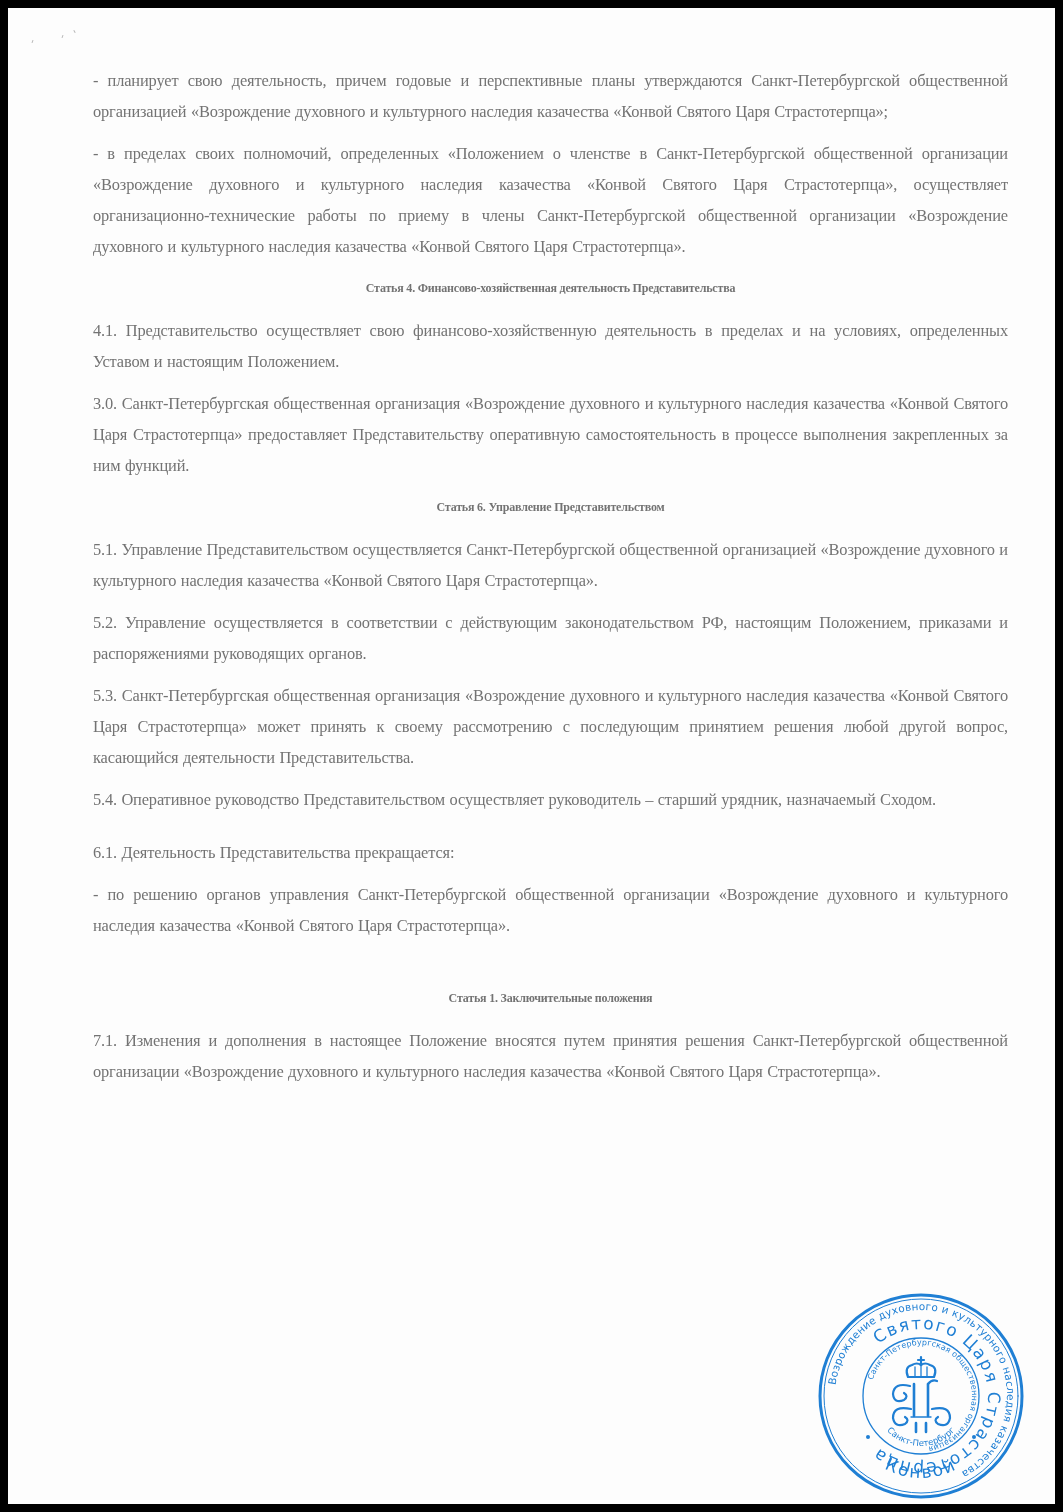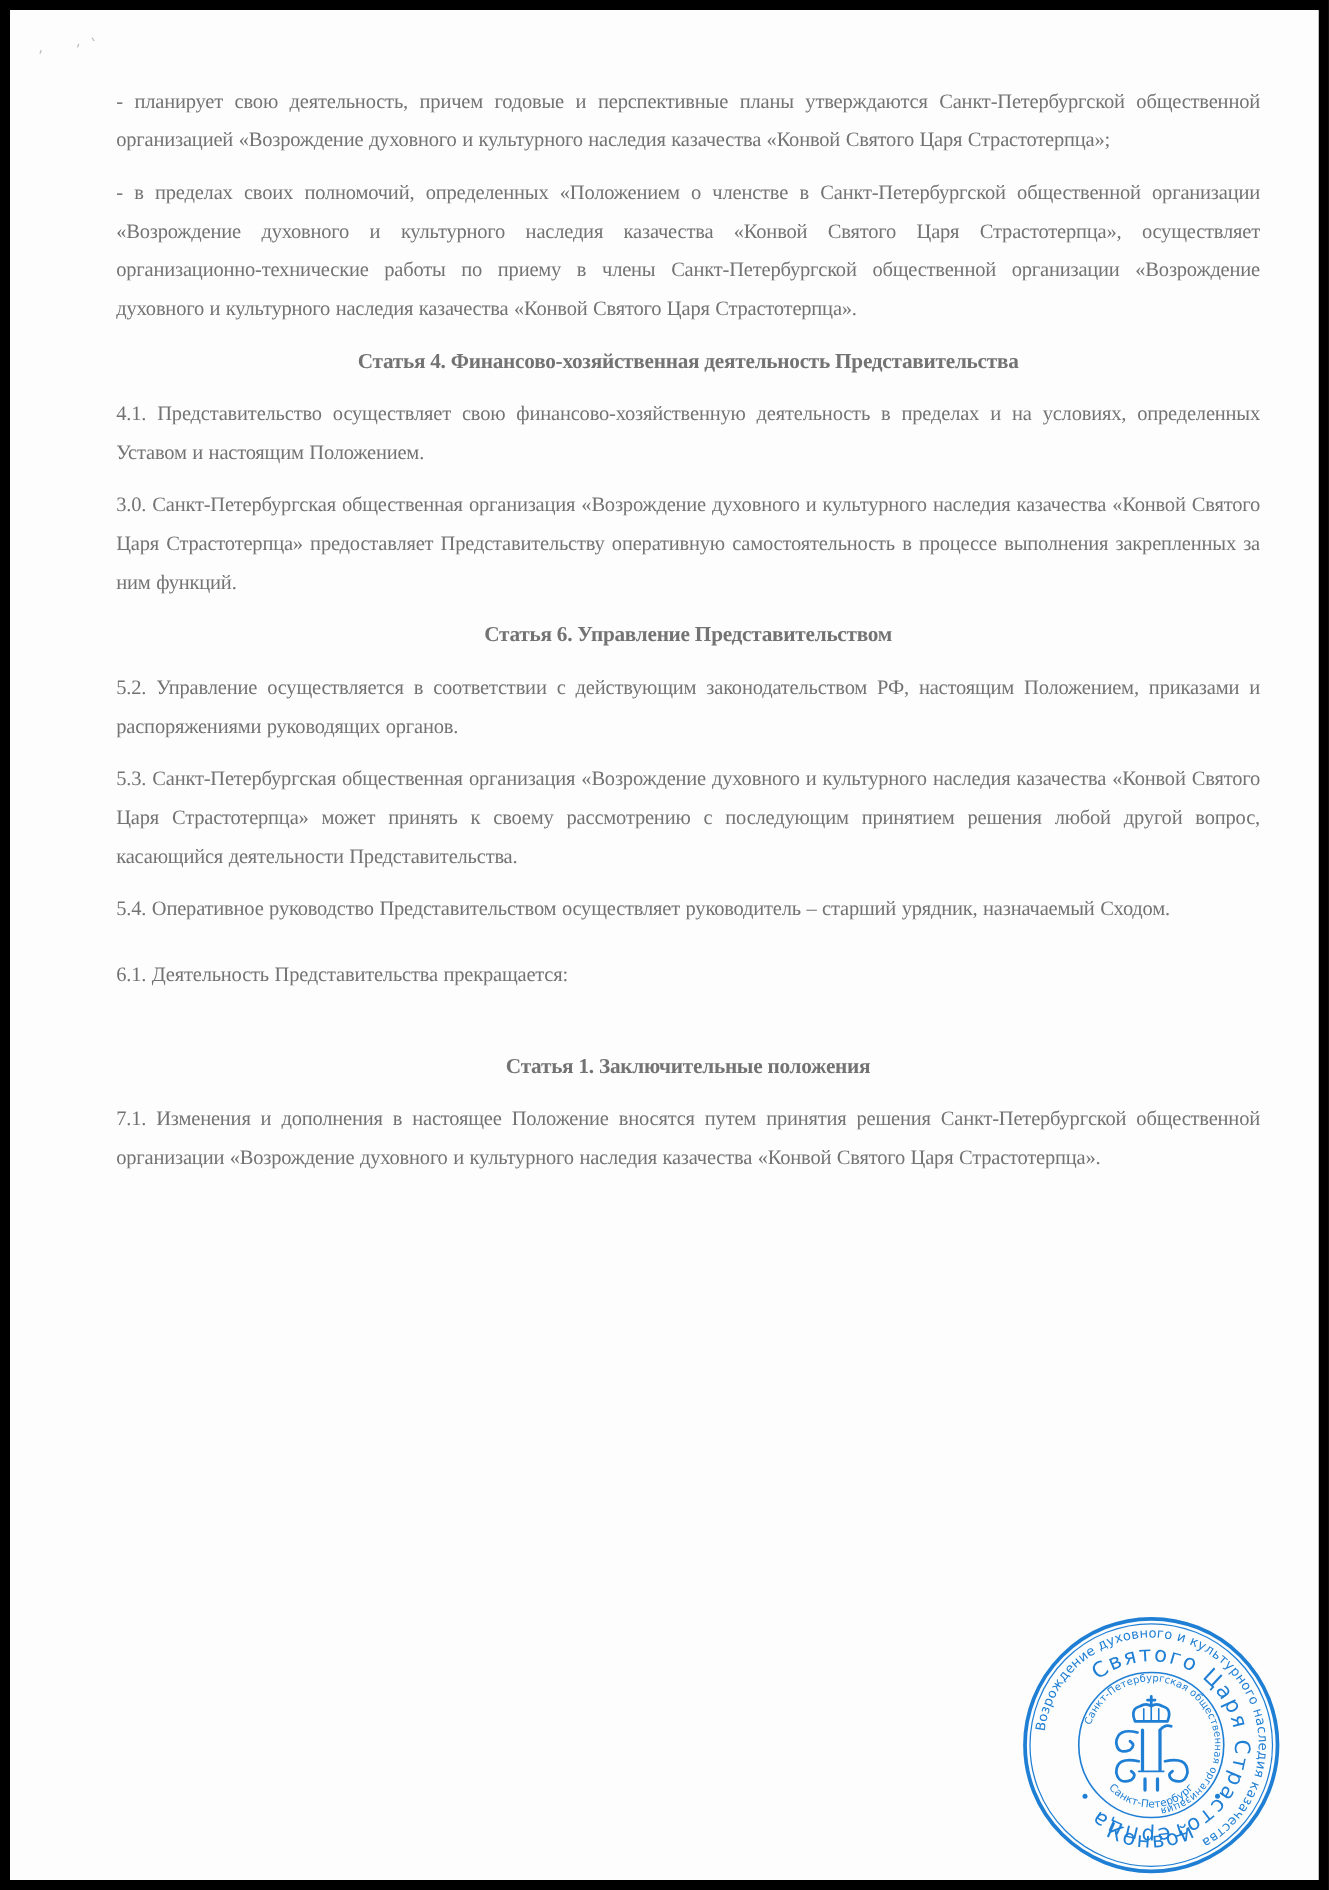--- a/index.html
+++ b/index.html
@@ -49,21 +49,21 @@
     .content p {
       margin: 0;
       text-align: justify;
       text-align-last: left;
       letter-spacing: -0.15px;
       word-spacing: 0.5px;
     }
     .content p + p { margin-top: 11px; }
     .content h2 {
       margin: 0;
-      font-size: 17px;
+      font-size: 12px;
       line-height: 31px;
       font-weight: bold;
       text-align: center;
       letter-spacing: -0.2px;
     }
     .gap-sm { height: 11px; }
     .gap-lg { height: 42px; }
 
     .stamp {
       position: absolute;
@@ -88,26 +88,28 @@
     <p>- планирует свою деятельность, причем годовые и перспективные планы утверждаются Санкт-Петербургской общественной  организацией  «Возрождение духовного и культурного наследия  казачества «Конвой Святого Царя Страстотерпца»;</p>
     <p>- в пределах своих полномочий, определенных «Положением о членстве в Санкт-Петербургской общественной организации  «Возрождение духовного и культурного наследия  казачества «Конвой Святого Царя Страстотерпца», осуществляет организационно-технические работы по приему в члены  Санкт-Петербургской общественной организации  «Возрождение духовного и культурного наследия  казачества «Конвой Святого Царя Страстотерпца».</p>
     <div class="gap-sm"></div>
     <h2>Статья 4. Финансово-хозяйственная деятельность Представительства</h2>
     <div class="gap-sm"></div>
     <p>4.1. Представительство  осуществляет свою финансово-хозяйственную деятельность в пределах и на условиях, определенных Уставом  и настоящим Положением.</p>
     <p>3.0. Санкт-Петербургская общественная  организация  «Возрождение духовного и культурного наследия  казачества «Конвой Святого Царя Страстотерпца» предоставляет Представительству оперативную самостоятельность в процессе выполнения закрепленных за ним функций.</p>
     <div class="gap-sm"></div>
     <h2>Статья 6. Управление Представительством</h2>
     <div class="gap-sm"></div>
+    <p>5.1. Управление Представительством  осуществляется Санкт-Петербургской общественной  организацией «Возрождение духовного и культурного наследия  казачества «Конвой Святого Царя Страстотерпца».</p>
     <p>5.2. Управление осуществляется в соответствии с действующим законодательством РФ, настоящим Положением, приказами и распоряжениями руководящих органов.</p>
     <p>5.3. Санкт-Петербургская общественная  организация  «Возрождение духовного и культурного наследия  казачества «Конвой Святого Царя Страстотерпца» может принять к своему рассмотрению с последующим принятием решения любой другой вопрос, касающийся деятельности Представительства.</p>
     <p>5.4. Оперативное руководство  Представительством  осуществляет руководитель – старший урядник, назначаемый Сходом.</p>
     <div class="gap-sm"></div>
     <div class="gap-sm"></div>
     <p>6.1. Деятельность Представительства  прекращается:</p>
+    <p>- по решению органов управления Санкт-Петербургской общественной  организации  «Возрождение духовного и культурного наследия  казачества «Конвой Святого Царя Страстотерпца».</p>
     <div class="gap-lg"></div>
     <h2>Статья 1. Заключительные положения</h2>
     <div class="gap-sm"></div>
     <p>7.1. Изменения и дополнения в настоящее Положение вносятся путем принятия решения Санкт-Петербургской общественной  организации  «Возрождение духовного и культурного наследия  казачества «Конвой Святого Царя Страстотерпца».</p>
   </div>
 
   <div class="stamp">
     <svg viewBox="0 0 210 210" xmlns="http://www.w3.org/2000/svg">
       <defs>
         <path id="ring-outer" d="M105,105 m-86,0 a86,86 0 1,1 172,0 a86,86 0 1,1 -172,0"></path>

